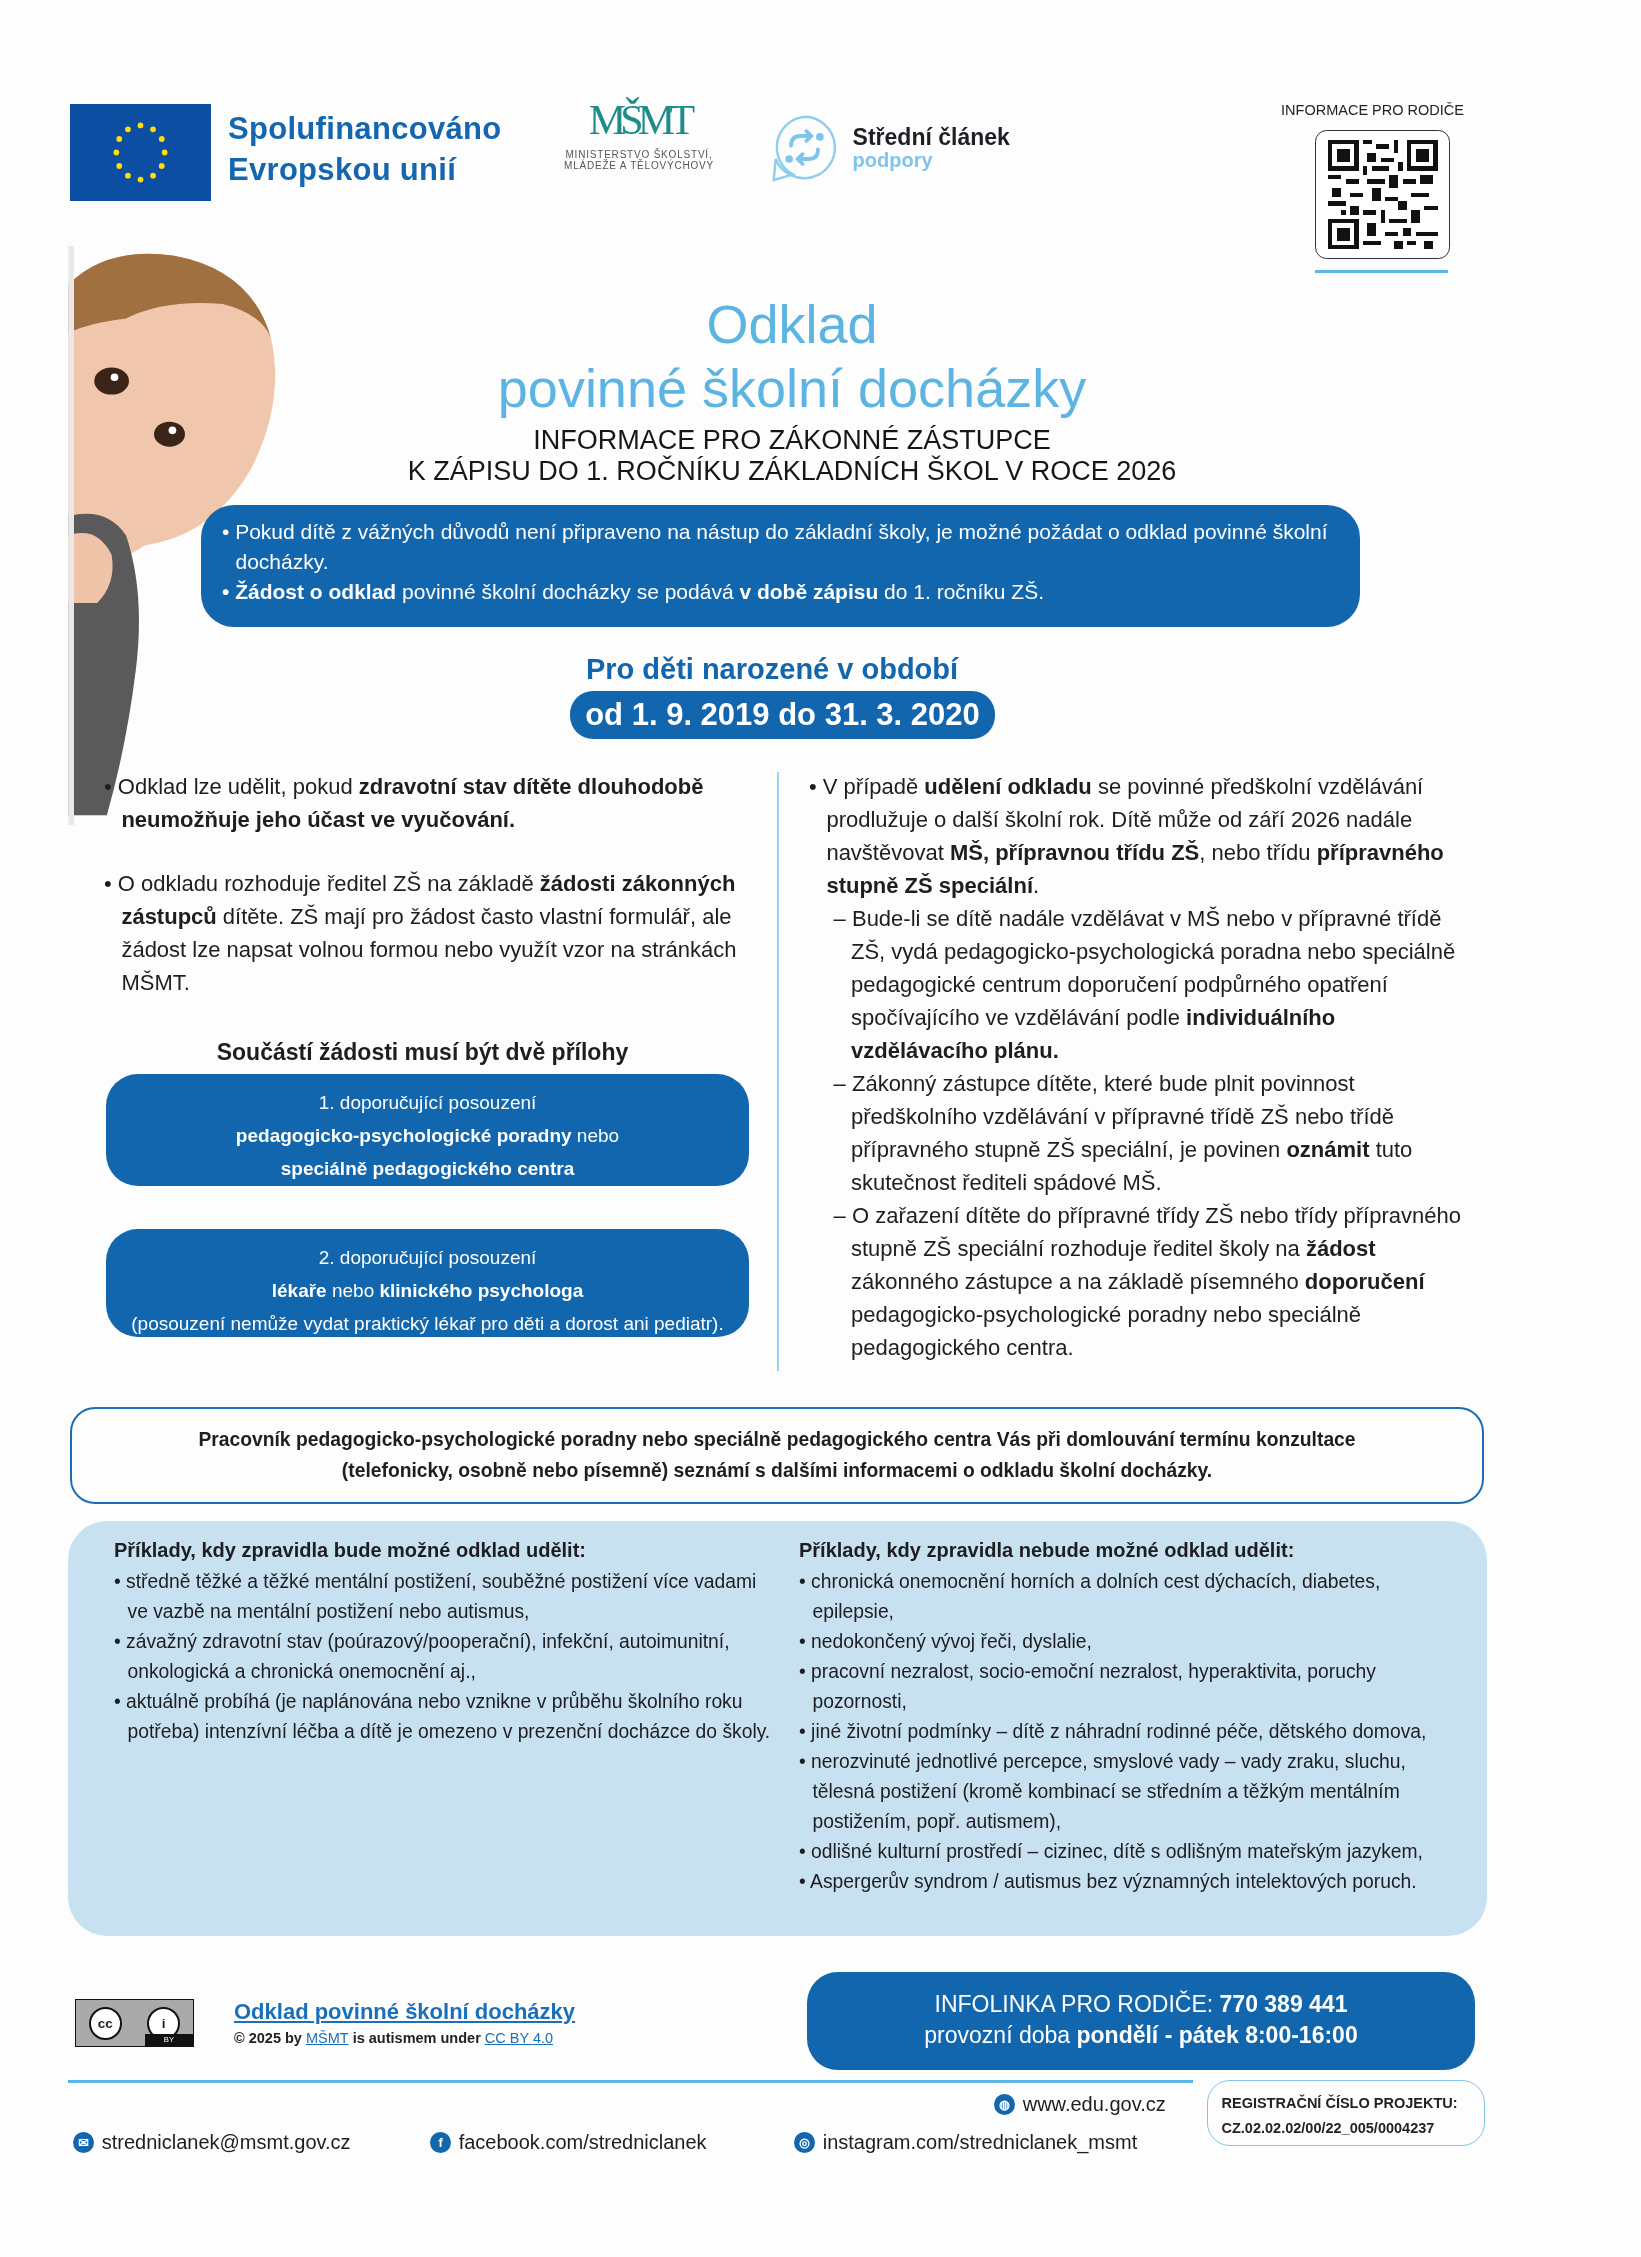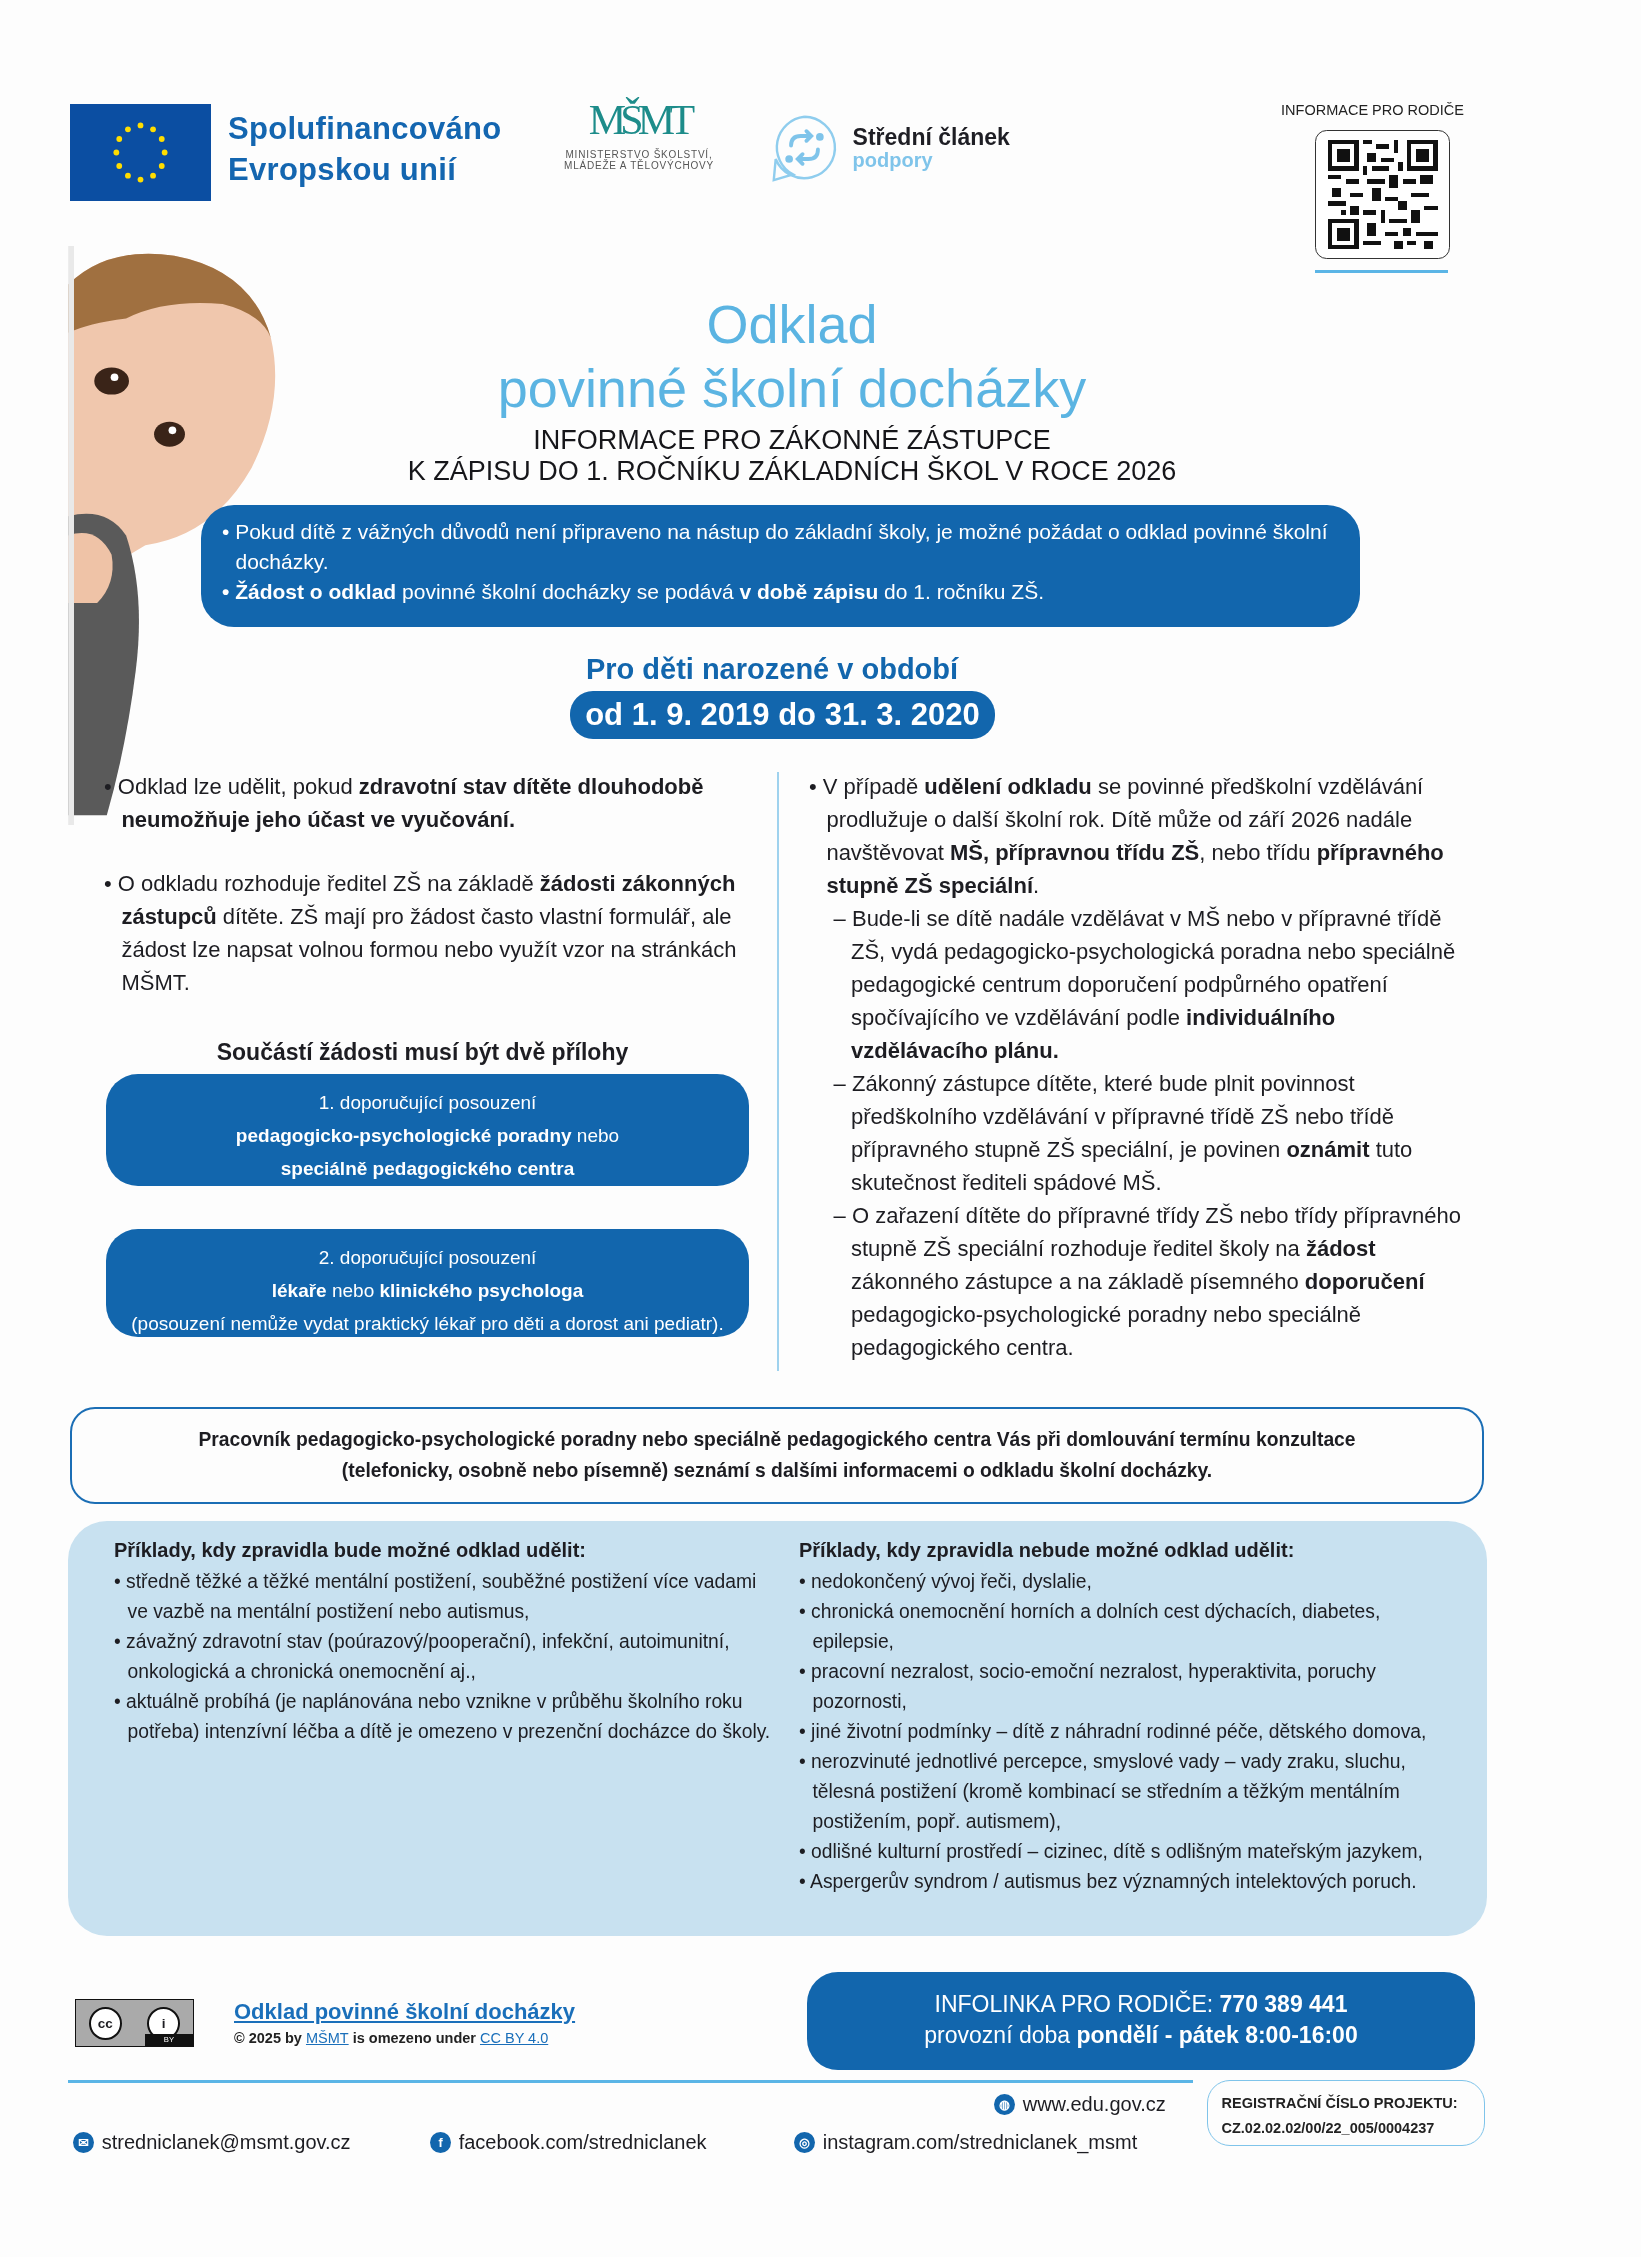--- a/index.html
+++ b/index.html
@@ -243,37 +243,37 @@
 
 <div class="abs examples"></div>
 <div class="abs ex-col ex-left">
   <h3>Příklady, kdy zpravidla bude možné odklad udělit:</h3>
   <p>• středně těžké a těžké mentální postižení, souběžné postižení více vadami ve vazbě na mentální postižení nebo autismus,</p>
   <p>• závažný zdravotní stav (poúrazový/pooperační), infekční, autoimunitní, onkologická a chronická onemocnění aj.,</p>
   <p>• aktuálně probíhá (je naplánována nebo vznikne v průběhu školního roku potřeba) intenzívní léčba a dítě je omezeno v prezenční docházce do školy.</p>
 </div>
 <div class="abs ex-col ex-right">
   <h3>Příklady, kdy zpravidla nebude možné odklad udělit:</h3>
+  <p>• chronická onemocnění horních a dolních cest dýchacích, diabetes, epilepsie,</p>
   <p>• nedokončený vývoj řeči, dyslalie,</p>
-  <p>• chronická onemocnění horních a dolních cest dýchacích, diabetes, epilepsie,</p>
   <p>• pracovní nezralost, socio-emoční nezralost, hyperaktivita, poruchy pozornosti,</p>
   <p>• jiné životní podmínky – dítě z náhradní rodinné péče, dětského domova,</p>
   <p>• nerozvinuté jednotlivé percepce, smyslové vady – vady zraku, sluchu, tělesná postižení (kromě kombinací se středním a těžkým mentálním postižením, popř. autismem),</p>
   <p>• odlišné kulturní prostředí – cizinec, dítě s odlišným mateřským jazykem,</p>
   <p>• Aspergerův syndrom / autismus bez významných intelektových poruch.</p>
 </div>
 
 <div class="abs cc-badge">
   <div class="circ">cc</div>
   <div class="circ">i</div>
   <div class="cc-by">BY</div>
 </div>
 <div class="abs lic-title">Odklad povinné školní docházky</div>
 <div class="abs lic-line">
-  <span>© 2025 by </span><a>MŠMT</a><span> is omezeno under </span><a>CC BY 4.0</a>
+  <span>© 2025 by </span><a>MŠMT</a><span> is autismem under </span><a>CC BY 4.0</a>
 </div>
 
 <div class="abs infoline">
   <div><span>INFOLINKA PRO RODIČE: </span><b>770 389 441</b></div>
   <div><span>provozní doba  </span><b>pondělí - pátek 8:00-16:00</b></div>
 </div>
 
 <div class="abs hr-bottom"></div>
 
 <div class="abs contact c-web">

